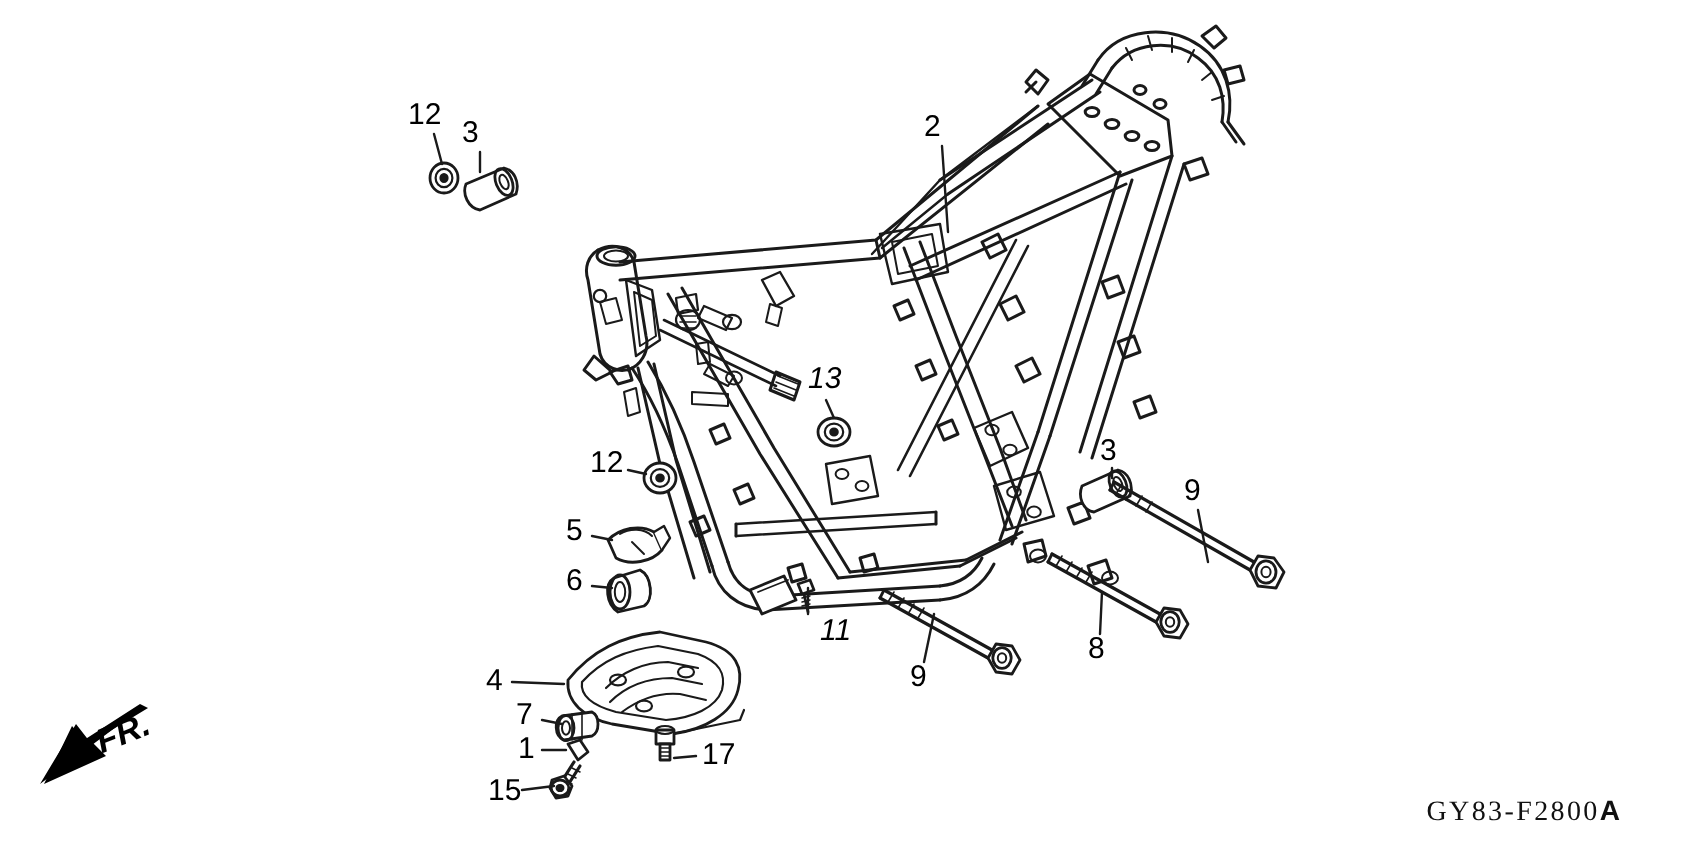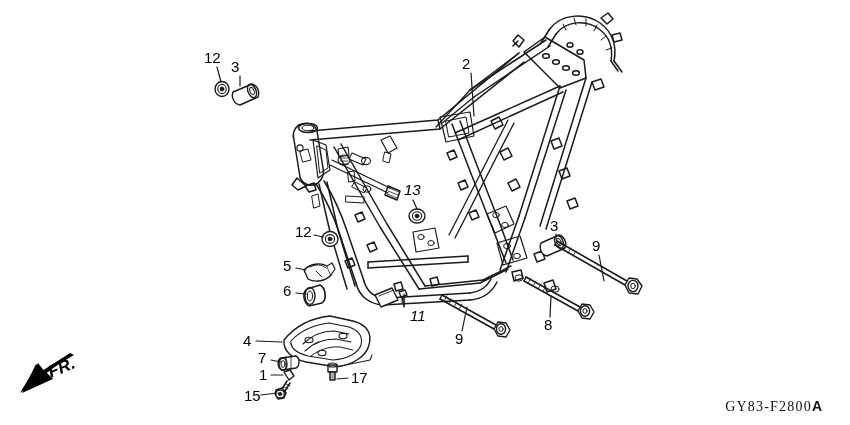--- a/index.html
+++ b/index.html
@@ -2,21 +2,21 @@
 <html><head>
 <meta charset="utf-8">
 <style>
   html,body{margin:0;padding:0;background:#ffffff;}
   body{width:850px;height:425px;overflow:hidden;
        font-family:"Liberation Sans",sans-serif;color:#000;}
   #page{position:relative;width:822px;height:425px;background:#fff;}
   svg.layer{position:absolute;left:0;top:0;width:850px;height:425px;}
   .lbl{position:absolute;font-family:"Liberation Sans",sans-serif;
        font-size:15px;color:#000;line-height:1;white-space:nowrap;}
-  #partno{position:absolute;right:0;bottom:10px;
+  #partno{position:absolute;right:12px;bottom:10px;
           font-family:"Liberation Serif",serif;font-size:14px;
           letter-spacing:1.2px;color:#111;margin-left:44px;}
   #partno .sfx{font-family:"Liberation Sans",sans-serif;font-weight:bold;
                font-size:14px;letter-spacing:0;}
   #frmark{position:absolute;left:12px;bottom:26px;}
   #frmark .txt{position:absolute;left:36px;top:5px;font-weight:bold;
        font-size:17px;font-style:italic;transform:rotate(-22deg);
        font-family:"Liberation Sans",sans-serif;}
 </style>
 </head>

